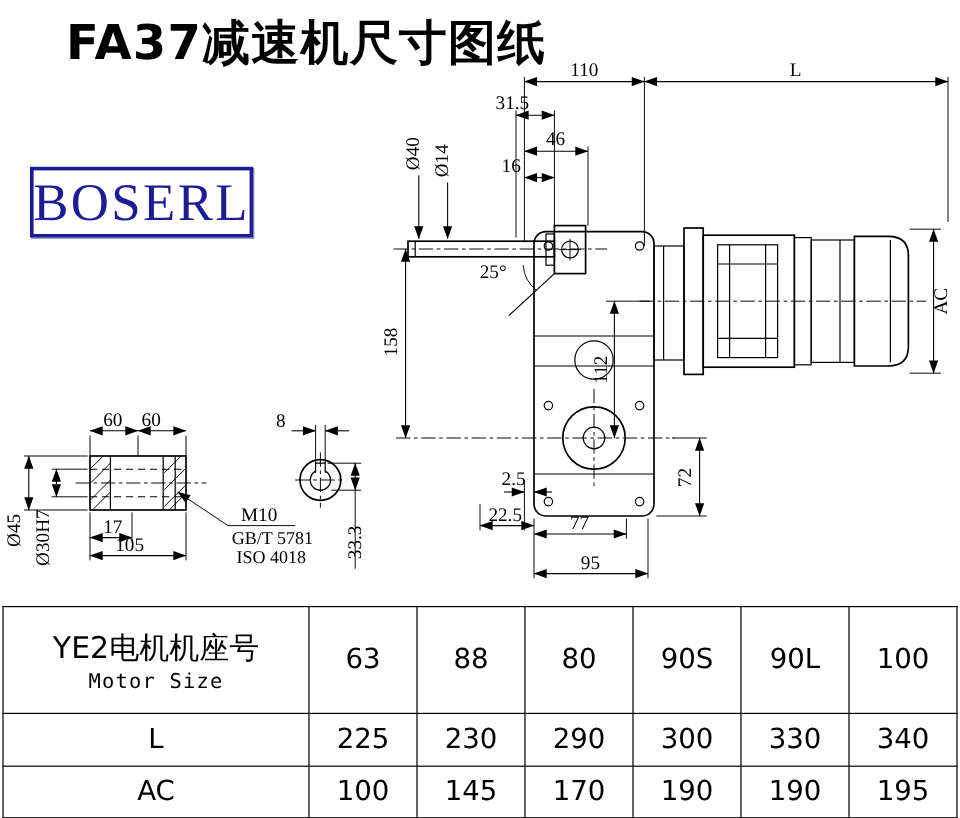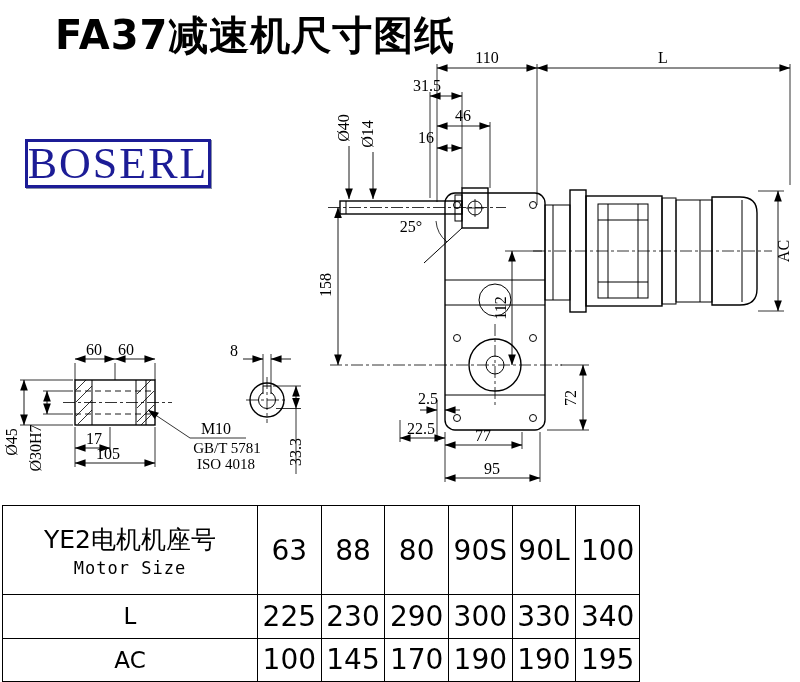--- a/index.html
+++ b/index.html
@@ -5,21 +5,21 @@
   * { margin:0; padding:0; box-sizing:border-box; }
   html,body { width:800px; height:682px; background:#fff; font-family:"Liberation Sans", sans-serif; position:relative; overflow:hidden; }
 
   .page-title {
     position:absolute; left:55px; top:8px;
     font-size:40px; font-weight:bold; color:#000; letter-spacing:1px;
     font-family:"DejaVu Sans", sans-serif;
   }
 
   .logo-box {
-    position:absolute; left:25px; top:139px; width:186px; height:49px;
+    position:absolute; left:25px; top:139px; width:186px; height:59px;
     border:3px solid #1c1c96; background:#fff;
     display:flex; align-items:center; justify-content:center;
     box-shadow:1px 1px 0 #8890a8;
   }
   .logo-text {
     font-family:"Liberation Serif", serif; font-size:44px; color:#1c1c96; letter-spacing:2px;
     line-height:1;
   }
 
   svg.drawing { position:absolute; left:0; top:50px; }
@@ -28,29 +28,29 @@
   .dts { font-size:15px; }
   .g2 { stroke:#000; stroke-width:1.4; fill:none; }
   .g1 { stroke:#000; stroke-width:1; fill:none; }
   .dl { stroke:#000; stroke-width:0.9; fill:none; }
   .el { stroke:#000; stroke-width:0.8; fill:none; }
   .cl { stroke:#000; stroke-width:0.8; stroke-dasharray:12 3 3 3; fill:none; }
   .hid { stroke:#000; stroke-width:0.9; stroke-dasharray:6 4; fill:none; }
   .thin { stroke:#000; stroke-width:0.8; fill:none; }
 
   table.dim-table {
-    position:absolute; left:2px; top:505px; width:638px; height:177px;
+    position:absolute; left:2px; top:505px; width:796px; height:177px;
     border-collapse:collapse; table-layout:fixed; background:#fff;
   }
   .dim-table td { border:1px solid #000; text-align:center; vertical-align:middle; color:#000; }
   .dim-table tr.hdr-row td { height:72px; }
   .dim-table tr.data-row td { height:35px; }
   .hdr-cjk { font-size:25px; font-family:"DejaVu Sans", sans-serif; }
   .hdr-en { font-size:17px; font-family:"DejaVu Sans Mono", monospace; letter-spacing:1px; margin-top:2px; }
-  .col-head, .cell-val { font-size:28px; font-family:"DejaVu Sans", sans-serif; }
+  .col-head, .cell-val { font-size:23px; font-family:"DejaVu Sans", sans-serif; }
   .row-label { font-size:23px; font-family:"DejaVu Sans", sans-serif; }
 </style>
 </head>
 <body>
 
 <div class="page-title">FA37减速机尺寸图纸</div>
 
 <div class="logo-box">
   <span class="logo-text">BOSERL</span>
 </div>

